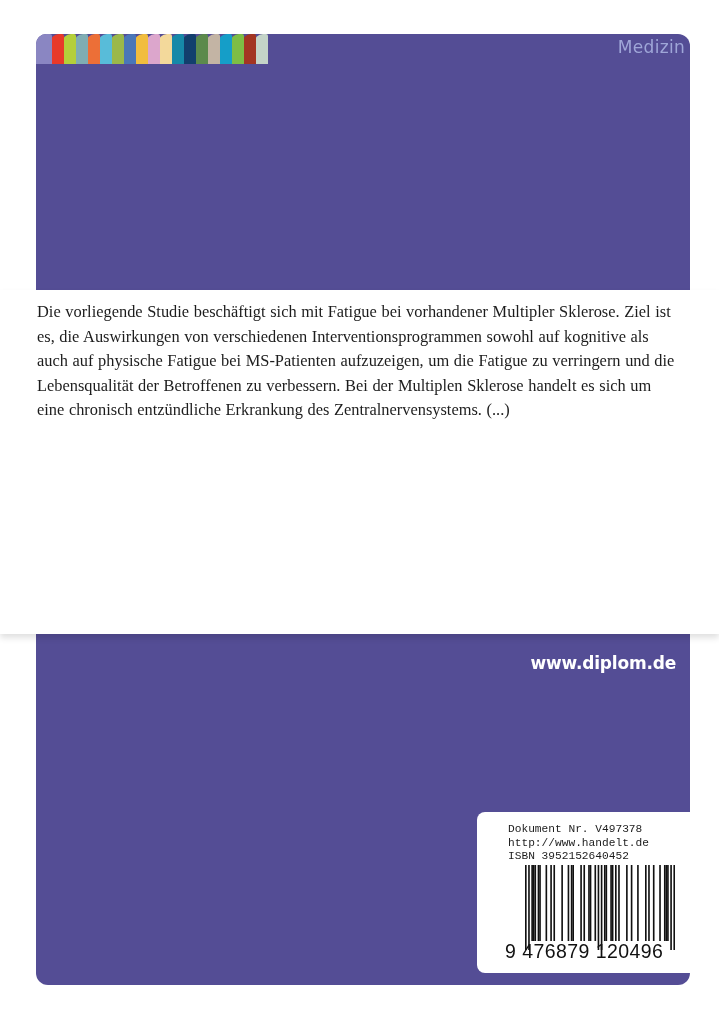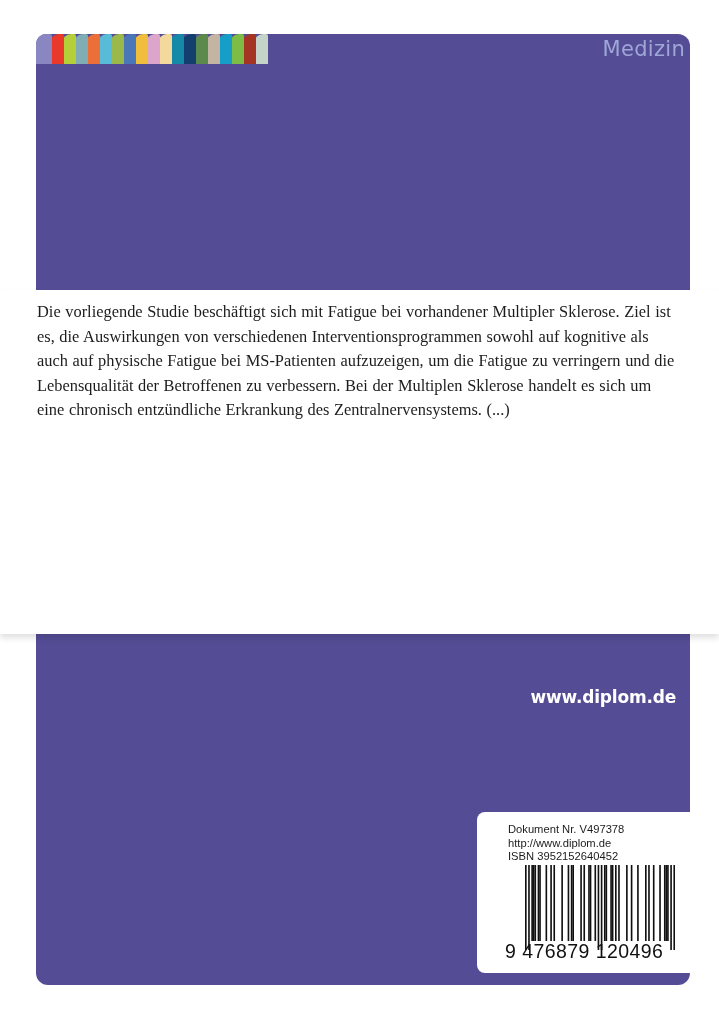--- a/index.html
+++ b/index.html
@@ -39,21 +39,21 @@
       margin-right: -2px;
     }
     .tab:first-child {
       border-top-left-radius: 10px;
     }
     .series-label {
       position: absolute;
       right: 34px;
       top: 37px;
       font-family: "DejaVu Sans", sans-serif;
-      font-size: 21px;
+      font-size: 17px;
       color: #9fa6d8;
       letter-spacing: 0.3px;
     }
     .blurb-panel {
       position: absolute;
       left: 0;
       top: 290px;
       width: 719px;
       height: 344px;
       background: #ffffff;
@@ -79,21 +79,21 @@
       width: 654px;
       height: 351px;
       background: #544d95;
       border-bottom-left-radius: 12px;
       border-bottom-right-radius: 12px;
       z-index: 1;
     }
     .website {
       position: absolute;
       right: 43px;
-      top: 687px;
+      top: 653px;
       font-family: "DejaVu Sans", sans-serif;
       font-weight: bold;
       font-size: 17px;
       color: #ffffff;
       z-index: 3;
       letter-spacing: -0.2px;
     }
     .isbn-box {
       position: absolute;
       left: 477px;
@@ -102,21 +102,21 @@
       height: 161px;
       background: #ffffff;
       border-top-left-radius: 8px;
       border-bottom-left-radius: 8px;
       z-index: 3;
     }
     .isbn-meta {
       position: absolute;
       left: 31px;
       top: 11px;
-      font-family: Liberation Sans, sans-serif;
+      font-family: Liberation Mono, monospace;
       font-size: 11.2px;
       line-height: 13.5px;
       color: #1c1c1c;
     }
     .barcode {
       position: absolute;
       left: 48px;
       top: 53px;
       width: 150px;
       height: 85px;
@@ -169,21 +169,21 @@
   <p class="blurb">Die vorliegende Studie beschäftigt sich mit Fatigue bei vorhandener Multipler Sklerose. Ziel ist es, die Auswirkungen von verschiedenen Interventionsprogrammen sowohl auf kognitive als auch auf physische Fatigue bei MS-Patienten aufzuzeigen, um die Fatigue zu verringern und die Lebensqualität der Betroffenen zu verbessern. Bei der Multiplen Sklerose handelt es sich um eine chronisch entzündliche Erkrankung des Zentralnervensystems. (...)</p>
 </div>
 
 <div class="bottom-card"></div>
 
 <div class="website">www.diplom.de</div>
 
 <div class="isbn-box">
   <div class="isbn-meta">
     <div>Dokument Nr. V497378</div>
-    <div>http://www.diplom.de</div>
+    <div>http://www.handelt.de</div>
     <div>ISBN 3952152640452</div>
   </div>
   <svg class="barcode" viewBox="0 0 150 85" preserveAspectRatio="none">
     <g fill="#111111" id="barcode-bars">
         <rect x="0.000" y="0" width="1.629" height="85"></rect>
         <rect x="3.158" y="0" width="1.629" height="85"></rect>
         <rect x="6.316" y="0" width="1.629" height="76"></rect>
         <rect x="7.895" y="0" width="1.629" height="76"></rect>
         <rect x="9.474" y="0" width="1.629" height="76"></rect>
         <rect x="12.632" y="0" width="1.629" height="76"></rect>

